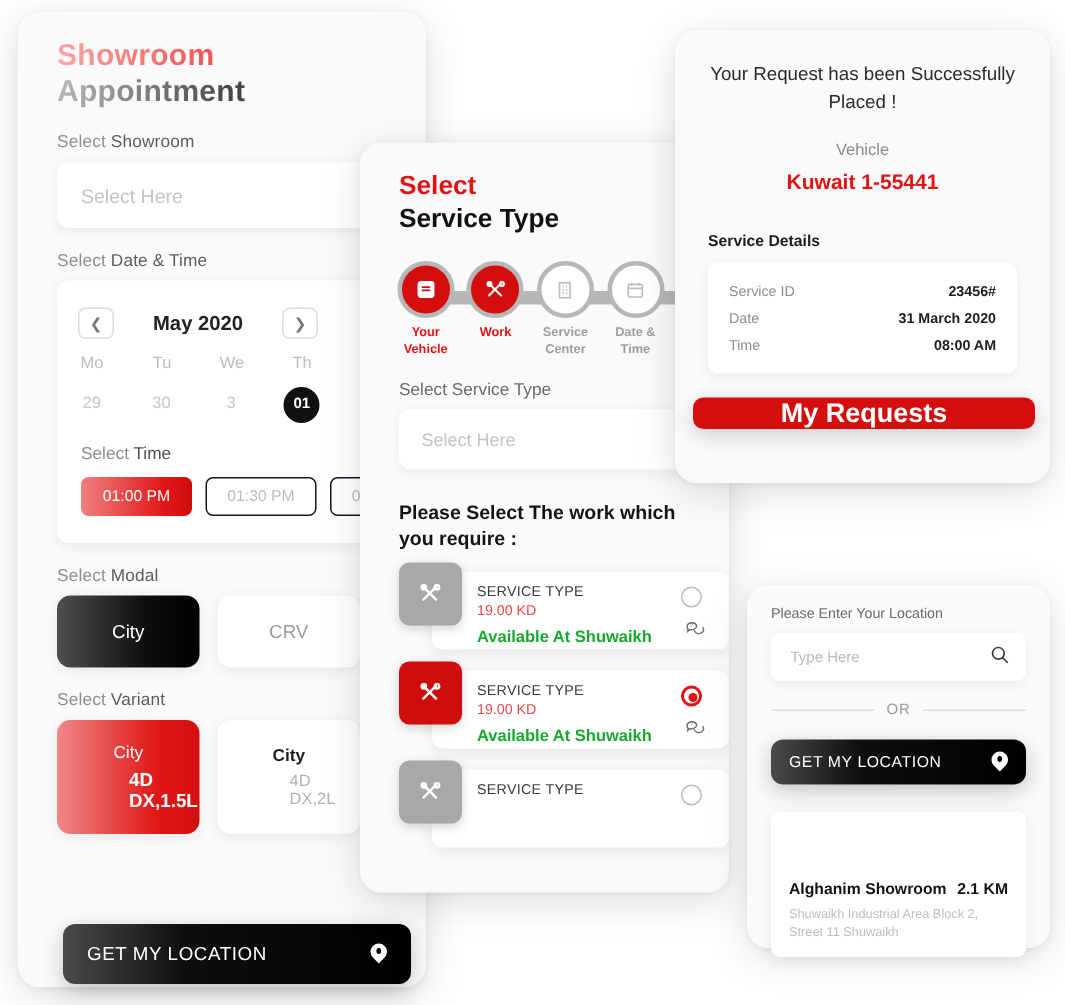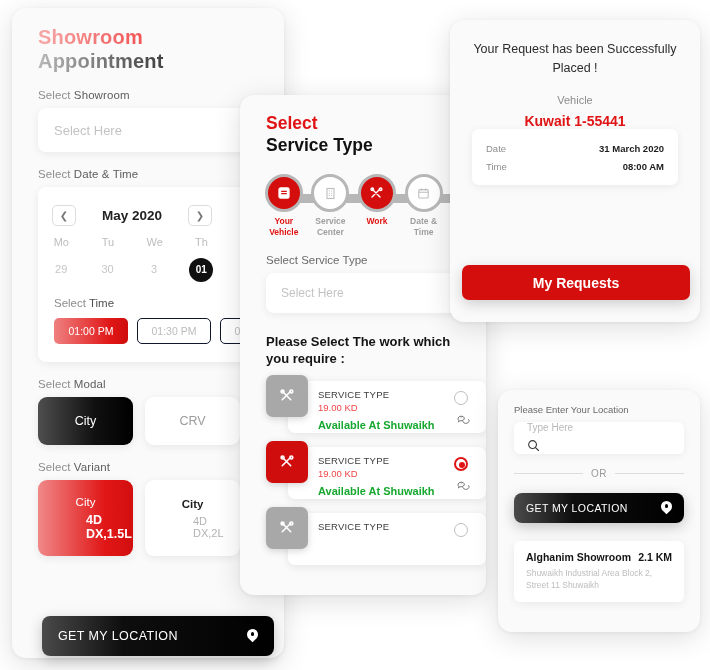--- a/index.html
+++ b/index.html
@@ -228,54 +228,53 @@
     margin: 0 22px; background: #fff; border-radius: 7px;
     padding: 10px 14px; box-shadow: 0 2px 9px rgba(0,0,0,.07);
   }
   .succ-row {
     display: flex; justify-content: space-between; align-items: center;
     font-size: 9.5px; padding: 3.5px 0;
   }
   .succ-row .k { color: #8d8d8d; }
   .succ-row .v { color: #1d1d1d; font-weight: bold; }
   #my-requests-btn {
-    position: absolute; left: 462px; top: 265px; width: 228px; height: 35px;
+    position: absolute; left: 462px; top: 265px; width: 228px; height: 21px;
     background: #d40d0d; border-radius: 7px; color: #fff;
     display: flex; align-items: center; justify-content: center;
-    font-size: 14px; font-weight: bold; z-index: 5;
+    font-size: 18px; font-weight: bold; z-index: 5;
     box-shadow: 0 4px 14px rgba(0,0,0,.18);
   }
 
   
   #panel-location {
     left: 498px; top: 390px; width: 202px; height: 242px;
     background: #fafafa; border-radius: 14px; z-index: 4;
   }
   .loc-lbl { font-size: 9.5px; color: #6a6a6a; padding: 14px 0 7px 16px; }
   #loc-input {
     margin-left: 16px; width: 170px; height: 32px; background: #fff; border-radius: 6px;
-    display: flex; justify-content: space-between;
+    display: flex; align-items: center; justify-content: space-between;
     padding: 0 11px 0 13px; font-size: 10px; color: #b9b9b9;
     box-shadow: 0 2px 9px rgba(0,0,0,.06);
-    flex-direction: column;
   }
   .or-row {
     display: flex; align-items: center; gap: 8px; margin: 14px 16px 0 16px;
   }
   .or-row .ln { flex: 1; height: 1px; background: #dcdcdc; }
   .or-row .or { font-size: 10px; color: #9a9a9a; letter-spacing: .5px; }
   #get-location-2 {
     margin: 14px 0 0 16px; width: 170px; height: 30px; padding: 0 12px;
     font-size: 10.5px;
   }
   #showroom-result {
     margin: 18px 0 0 16px; width: 170px; background: #fff; border-radius: 6px;
     padding: 10px 12px 11px 12px; box-shadow: 0 2px 10px rgba(0,0,0,.07);
   }
-  .res-top { display: flex; justify-content: space-between; align-items: flex-start; }
+  .res-top { display: flex; justify-content: space-between; align-items: flex-start; margin-top: 36px; }
   .res-name { font-size: 10.5px; font-weight: bold; color: #141414; }
   .res-km { font-size: 10.5px; font-weight: bold; color: #141414; }
   .res-addr { font-size: 8.5px; color: #bdbdbd; line-height: 11.5px; margin-top: 5px; }
 </style>
 </head>
 <body>
 
 <div id="stage">
 
   <div class="card" id="panel-appointment">
@@ -367,42 +366,42 @@
       <div class="steps">
         <div class="step done">
           <div class="bub">
             <svg width="16" height="16" viewBox="0 0 16 16" fill="none" stroke="#fff" stroke-width="1.3">
               <rect x="3" y="3" width="10" height="10" rx="1.6" fill="#fff"></rect>
               <path d="M5.2 6.4h5.6M5.2 8.6h5.6" stroke="#d40d0d" stroke-width="1.1"></path>
             </svg>
           </div>
           <div class="lbl"><span>Your</span><br><span>Vehicle</span></div>
         </div>
-        <div class="step">
-          <div class="bub">
-            <svg width="15" height="15" viewBox="0 0 15 15" stroke="#bdbdbd" stroke-width="1.1" fill="none">
-              <rect x="4" y="2.5" width="7" height="10"></rect>
-              <path d="M5.8 5h1M8.2 5h1M5.8 7.2h1M8.2 7.2h1M5.8 9.4h1M8.2 9.4h1"></path>
-            </svg>
-          </div>
-          <div class="lbl"><span>Service</span><br><span>Center</span></div>
-        </div>
         <div class="step done">
           <div class="bub">
             <svg width="17" height="17" viewBox="0 0 17 17" stroke="#fff" stroke-width="1.4" fill="none" stroke-linecap="round">
               <path d="M4 4l8 8M12 4l-8 8"></path>
               <circle cx="4.3" cy="4.3" r="1.3"></circle>
                 <circle cx="12.6" cy="4.3" r="1.3"></circle>
             </svg>
           </div>
           <div class="lbl"><span>Work</span></div>
         </div>
         <div class="step">
           <div class="bub">
             <svg width="15" height="15" viewBox="0 0 15 15" stroke="#bdbdbd" stroke-width="1.1" fill="none">
+              <rect x="4" y="2.5" width="7" height="10"></rect>
+              <path d="M5.8 5h1M8.2 5h1M5.8 7.2h1M8.2 7.2h1M5.8 9.4h1M8.2 9.4h1"></path>
+            </svg>
+          </div>
+          <div class="lbl"><span>Service</span><br><span>Center</span></div>
+        </div>
+        <div class="step">
+          <div class="bub">
+            <svg width="15" height="15" viewBox="0 0 15 15" stroke="#bdbdbd" stroke-width="1.1" fill="none">
               <rect x="2.8" y="3.6" width="9.4" height="8.4" rx="1"></rect>
               <path d="M2.8 6.2h9.4M5.2 2.6v2M9.8 2.6v2"></path>
             </svg>
           </div>
           <div class="lbl"><span>Date &amp;</span><br><span>Time</span></div>
         </div>
         <div class="step">
           <div class="bub">
             <svg width="14" height="14" viewBox="0 0 14 14" stroke="#bdbdbd" stroke-width="1.2" fill="none">
               <path d="M3.2 7.2l2.6 2.6 5-5.4"></path>
@@ -485,21 +484,26 @@
         <div class="radio"></div>
       </div>
 
     </div>
   </div>
 
   <div class="card" id="panel-success">
     <div class="succ-head">Your Request has been Successfully Placed !</div>
     <div class="succ-veh-lbl">Vehicle</div>
     <div class="succ-plate">Kuwait 1-55441</div>
+    <div class="succ-det-lbl">Service Details</div>
     <div id="succ-table">
+      <div class="succ-row">
+        <span class="k">Service ID</span>
+        <span class="v">23456#</span>
+      </div>
       <div class="succ-row">
         <span class="k">Date</span>
         <span class="v">31 March 2020</span>
       </div>
       <div class="succ-row">
         <span class="k">Time</span>
         <span class="v">08:00 AM</span>
       </div>
     </div>
   </div>

